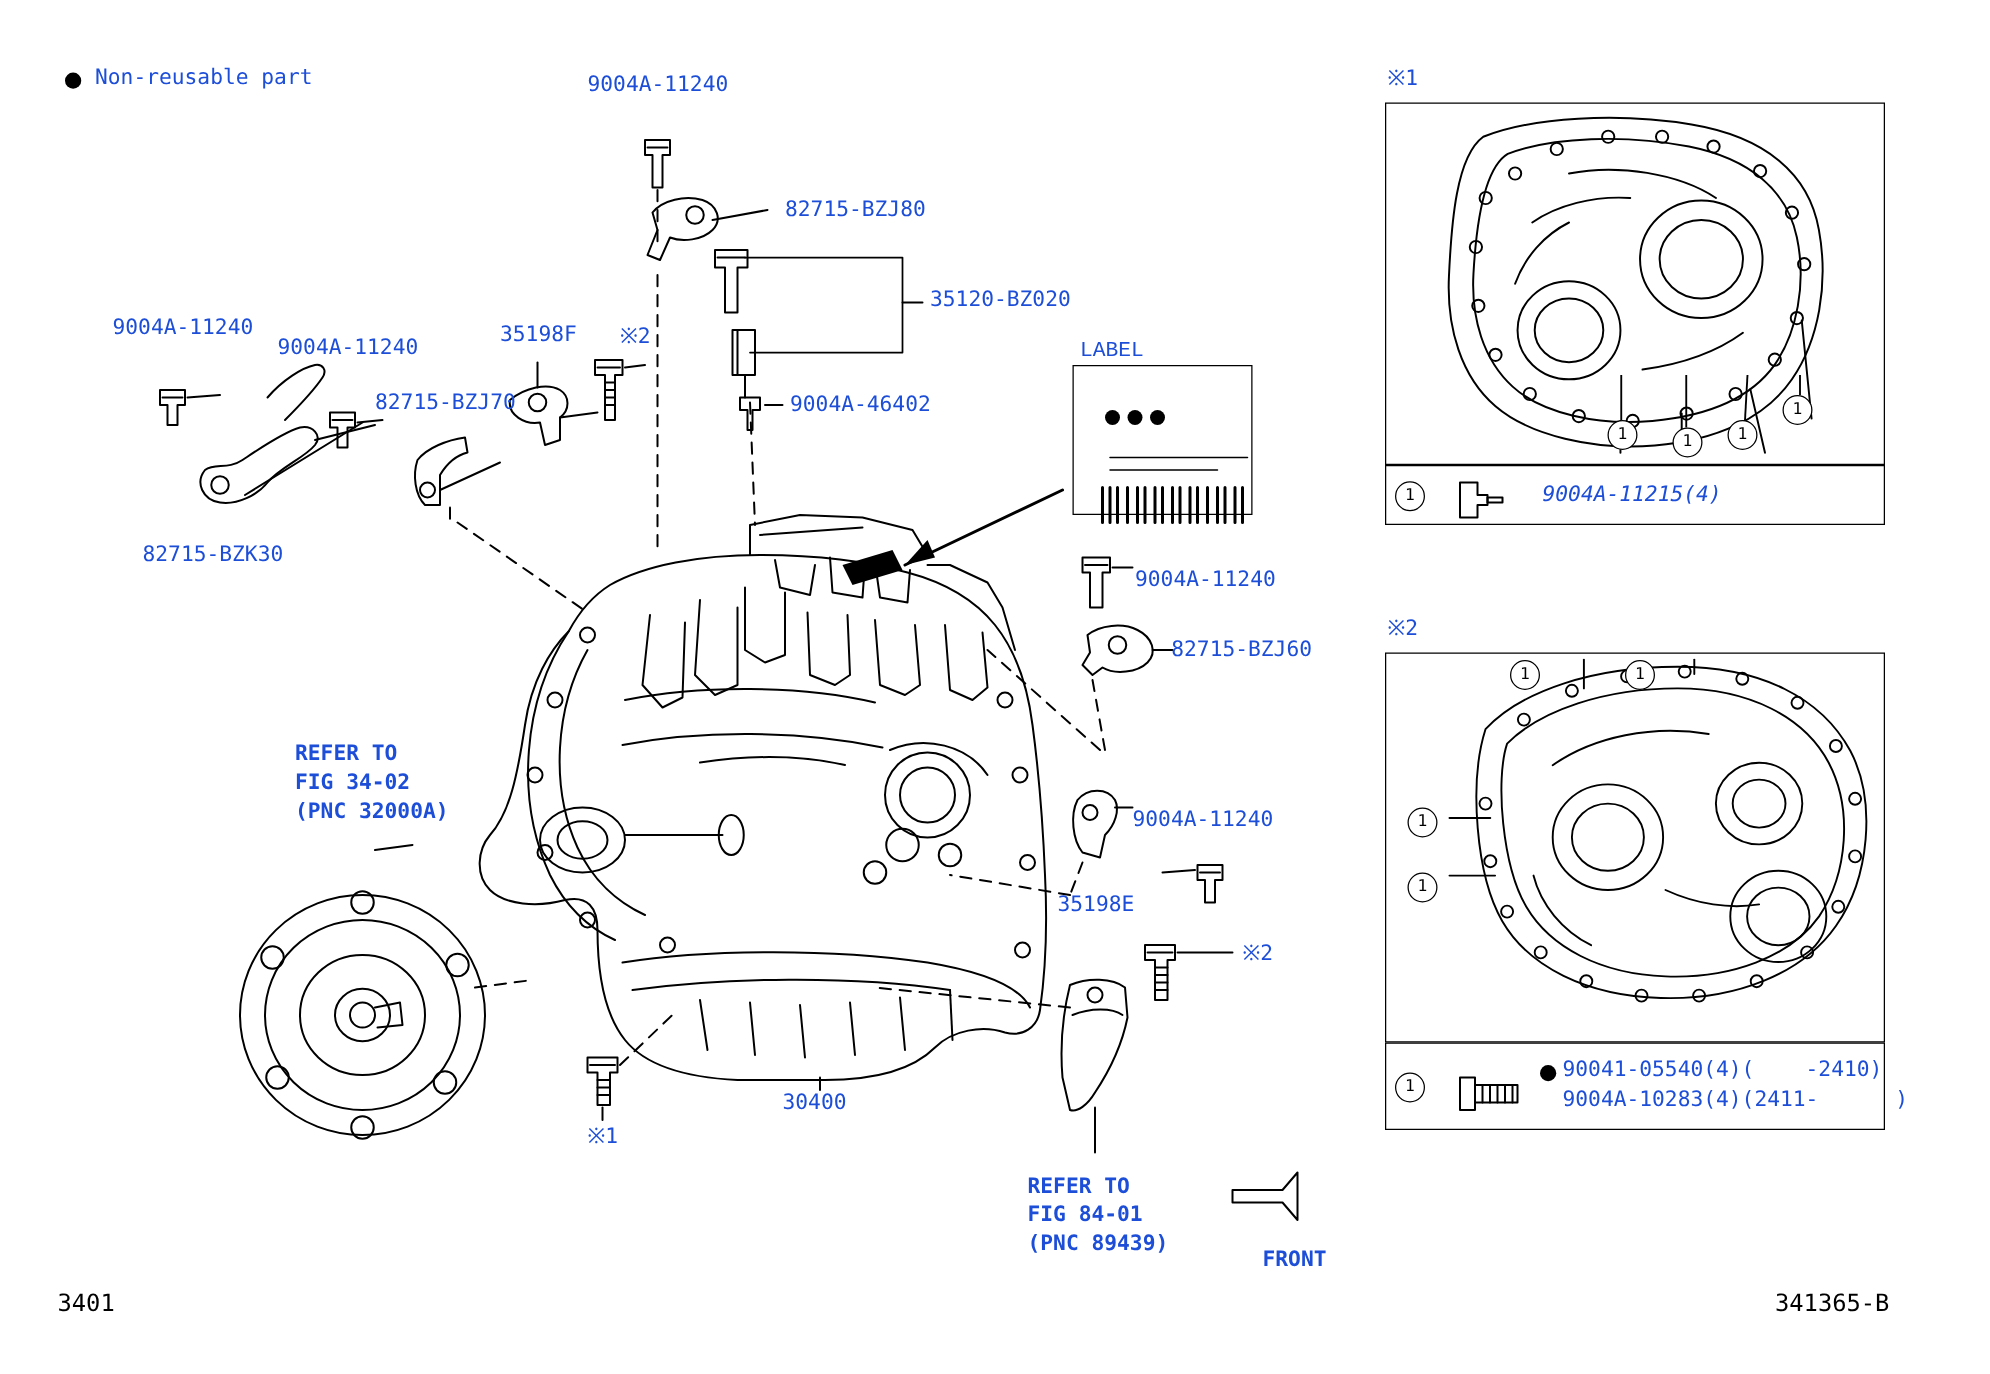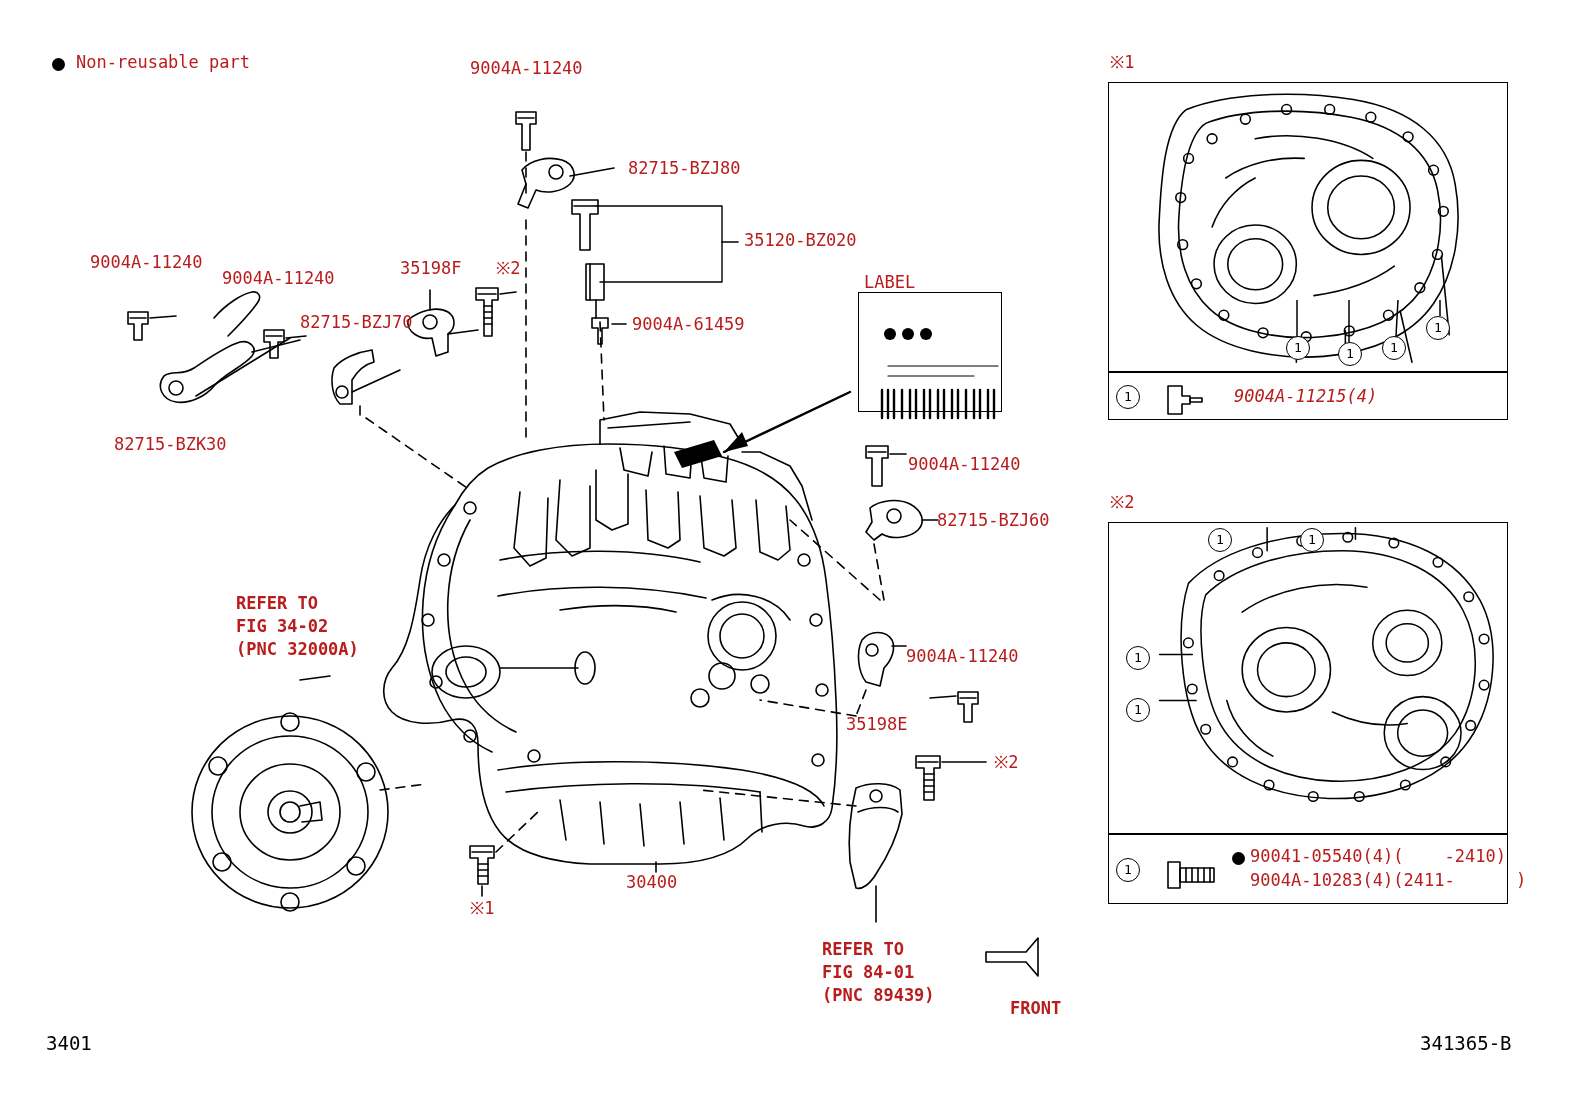--- a/index.html
+++ b/index.html
@@ -5,21 +5,21 @@
   html,body{margin:0;padding:0;}
   body{
     width:1592px;height:1099px;
     background:#ffffff;
     font-family:"DejaVu Sans Mono", monospace;
     color:#000;
     position:relative;
     overflow:hidden;
   }
   .page{position:absolute;left:0;top:0;width:1592px;height:1099px;}
-  .lbl{position:absolute;font-family:"DejaVu Sans Mono", monospace;font-size:17px;letter-spacing:0px;white-space:pre;color:#b91c1c;}
+  .lbl{position:absolute;font-family:"DejaVu Sans Mono", monospace;font-size:17px;letter-spacing:0px;white-space:pre;color:#1d4ed8;}
   .lbl.b{font-weight:bold;}
   .multi{line-height:1.35;}
   .dot{position:absolute;width:13px;height:13px;border-radius:50%;background:#000;}
   .box{position:absolute;border:1.5px solid #000;box-sizing:border-box;}
   .thin{position:absolute;border:1.2px solid #000;box-sizing:border-box;}
   .circnum{position:absolute;width:22px;height:22px;border:1.4px solid #000;border-radius:50%;
     font-size:13px;line-height:22px;text-align:center;font-family:"DejaVu Sans Mono", monospace;background:#fff;}
   svg{position:absolute;left:0;top:0;}
   .footer{position:absolute;font-size:19px;font-family:"DejaVu Sans Mono", monospace;}
 </style>
@@ -329,21 +329,21 @@
       </g>
     </g>
   </svg>
 
   <div class="dot" style="left:52px;top:58px;"></div>
   <div class="lbl" style="left:76px;top:52px;">Non-reusable part</div>
 
   <div class="lbl" style="left:470px;top:58px;">9004A-11240</div>
   <div class="lbl" style="left:628px;top:158px;">82715-BZJ80</div>
   <div class="lbl" style="left:744px;top:230px;">35120-BZ020</div>
-  <div class="lbl" style="left:632px;top:314px;">9004A-61459</div>
+  <div class="lbl" style="left:632px;top:314px;">9004A-46402</div>
 
   <div class="lbl" style="left:90px;top:252px;">9004A-11240</div>
   <div class="lbl" style="left:222px;top:268px;">9004A-11240</div>
   <div class="lbl" style="left:114px;top:434px;">82715-BZK30</div>
   <div class="lbl" style="left:300px;top:312px;text-align:right;">82715-BZJ70</div>
   <div class="lbl" style="left:400px;top:258px;">35198F</div>
   <div class="lbl" style="left:496px;top:256px;">※2</div>
 
   <div class="lbl" style="left:908px;top:454px;">9004A-11240</div>
   <div class="lbl" style="left:912px;top:510px;margin-left:25px;">82715-BZJ60</div>
@@ -355,21 +355,21 @@
 
   <div class="lbl b multi" style="left:236px;top:592px;">REFER TO
 FIG 34-02
 (PNC 32000A)</div>
   <div class="lbl b multi" style="left:822px;top:938px;">REFER TO
 FIG 84-01
 (PNC 89439)</div>
   <div class="lbl b" style="left:1010px;top:998px;">FRONT</div>
 
   <div class="thin" style="left:858px;top:292px;width:144px;height:120px;"></div>
-  <div class="lbl" style="left:864px;top:272px;">LABEL</div>
+  <div class="lbl" style="left:864px;top:272px;font-family:Liberation Mono, monospace;">LABEL</div>
   <div class="dot" style="left:884px;top:328px;width:12px;height:12px;"></div>
   <div class="dot" style="left:902px;top:328px;width:12px;height:12px;"></div>
   <div class="dot" style="left:920px;top:328px;width:12px;height:12px;"></div>
 
   <div class="lbl" style="left:1110px;top:50px;">※1</div>
   <div class="box" style="left:1108px;top:82px;width:400px;height:290px;"></div>
   <div class="box" style="left:1108px;top:372px;width:400px;height:48px;"></div>
   <div class="circnum" style="left:1116px;top:385px;">1</div>
   <div class="lbl" style="left:1234px;top:386px;font-style:italic;">9004A-11215(4)</div>
   <div class="circnum" style="left:1286px;top:336px;">1</div>

